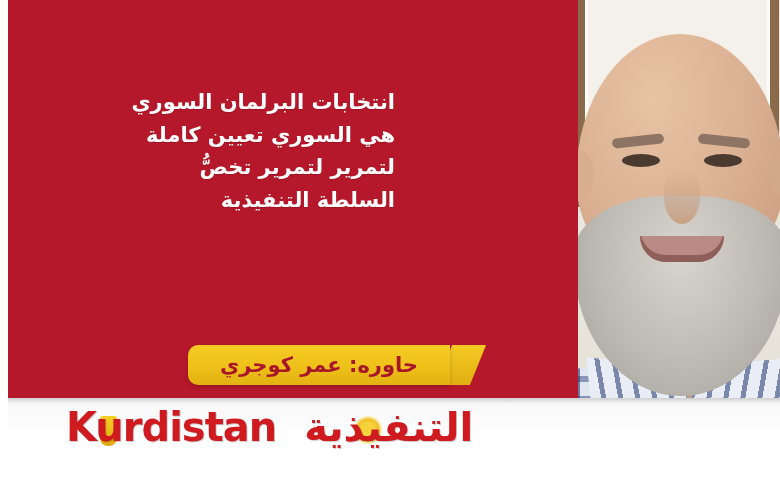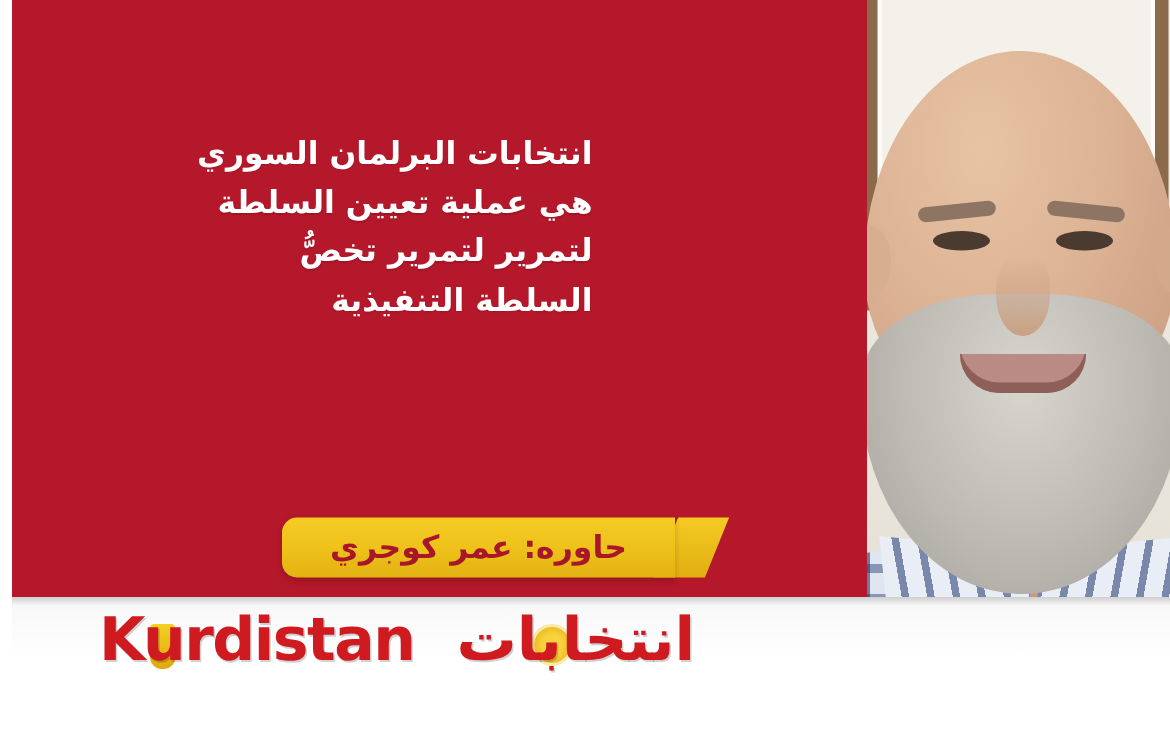--- a/index.html
+++ b/index.html
@@ -270,37 +270,37 @@
         <div class="table"></div>
       </div>
     </div>
   </div>
 
   <div class="red-panel"></div>
   <div class="red-wedge"></div>
 
   <div class="headline">
     <div>انتخابات البرلمان السوري</div>
-    <div>هي عملية تعيين السلطة</div>
+    <div>هي السوري تعيين كاملة</div>
     <div>لتمرير لتمرير تخصُّ</div>
     <div>السلطة التنفيذية</div>
   </div>
 
   <div class="banner-tail"></div>
   <div class="banner">
     <span class="banner-text">حاوره: عمر كوجري</span>
   </div>
 
   <div class="bottom-strip"></div>
   <div class="strip-shadow"></div>
 
   <div class="logo">
     <span class="logo-latin">
       <span class="u-mark"></span>
       <span>Kurdistan</span>
     </span>
     <span class="logo-arabic">
       <span class="logo-sun"></span>
-      <span>انتخابات</span>
+      <span>التنفيذية</span>
     </span>
   </div>
 
 </div>
 
 </body></html>

